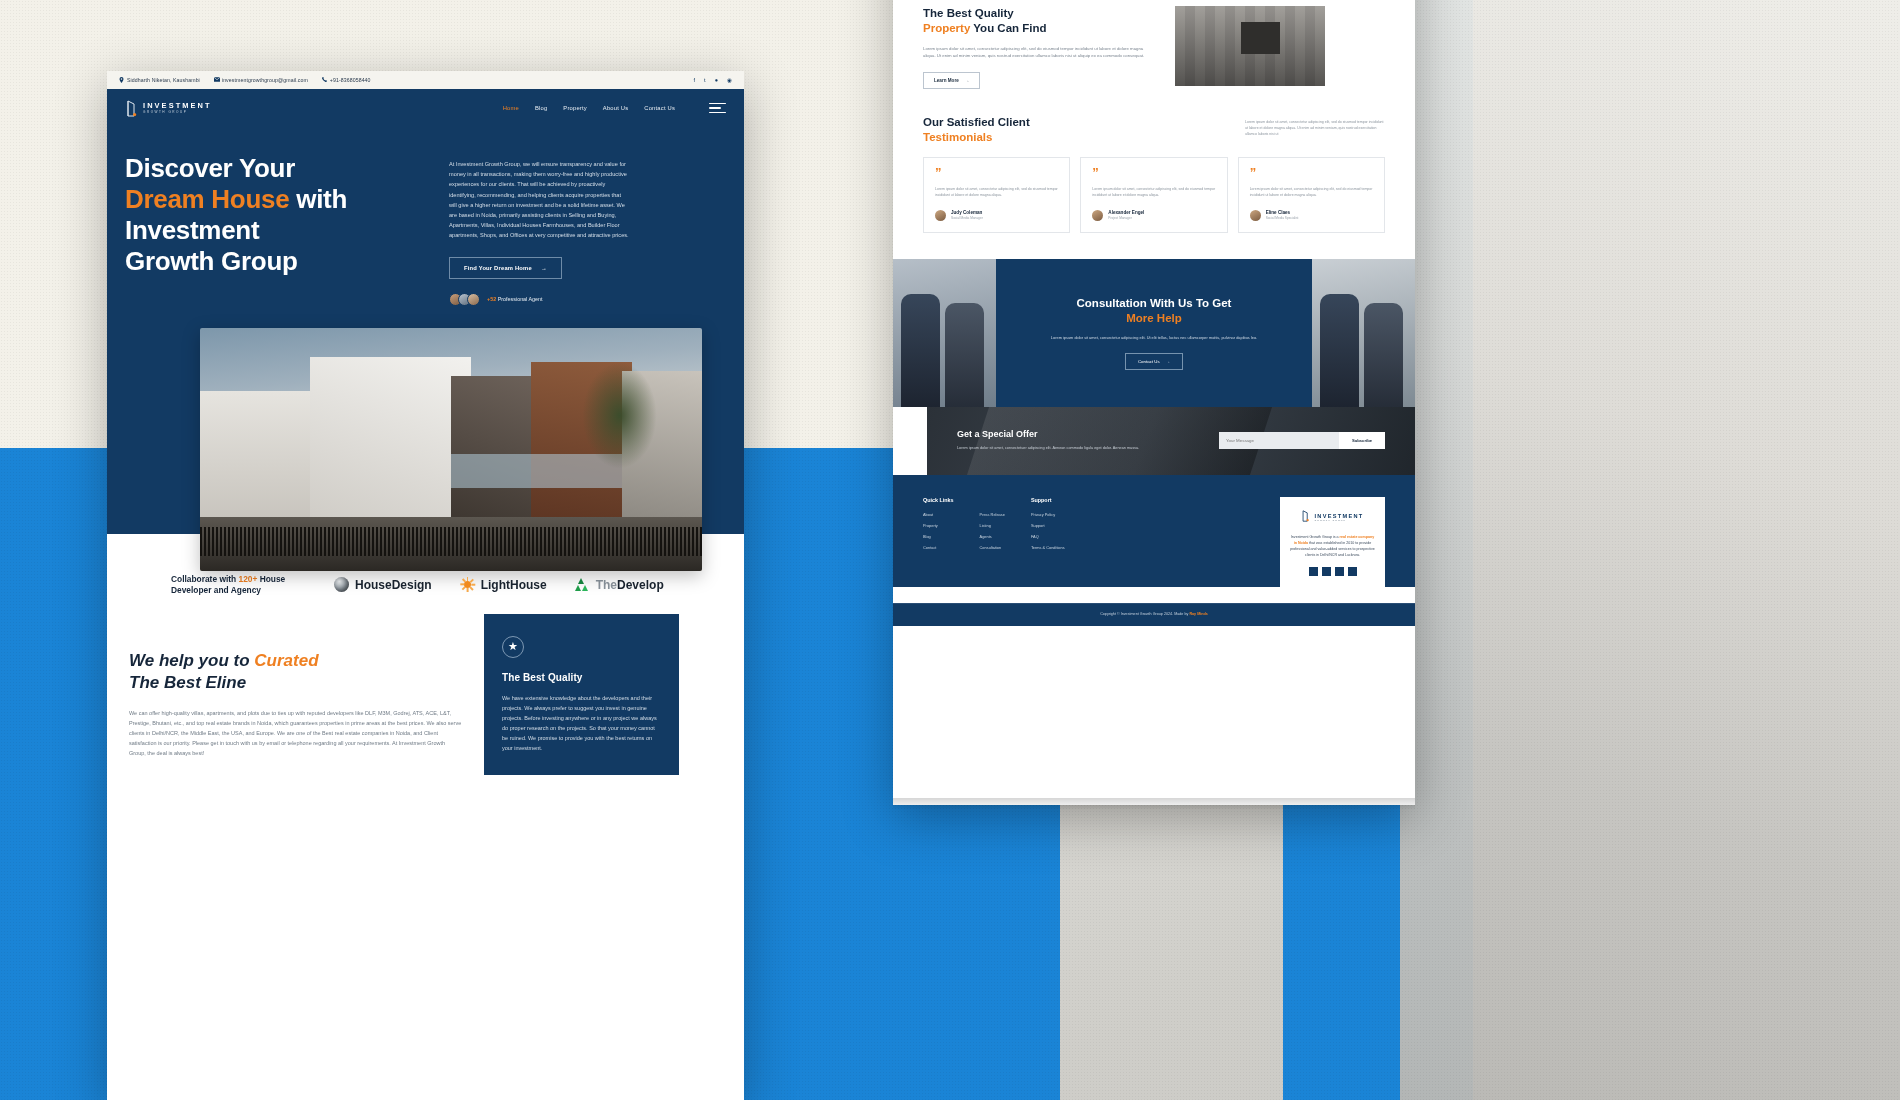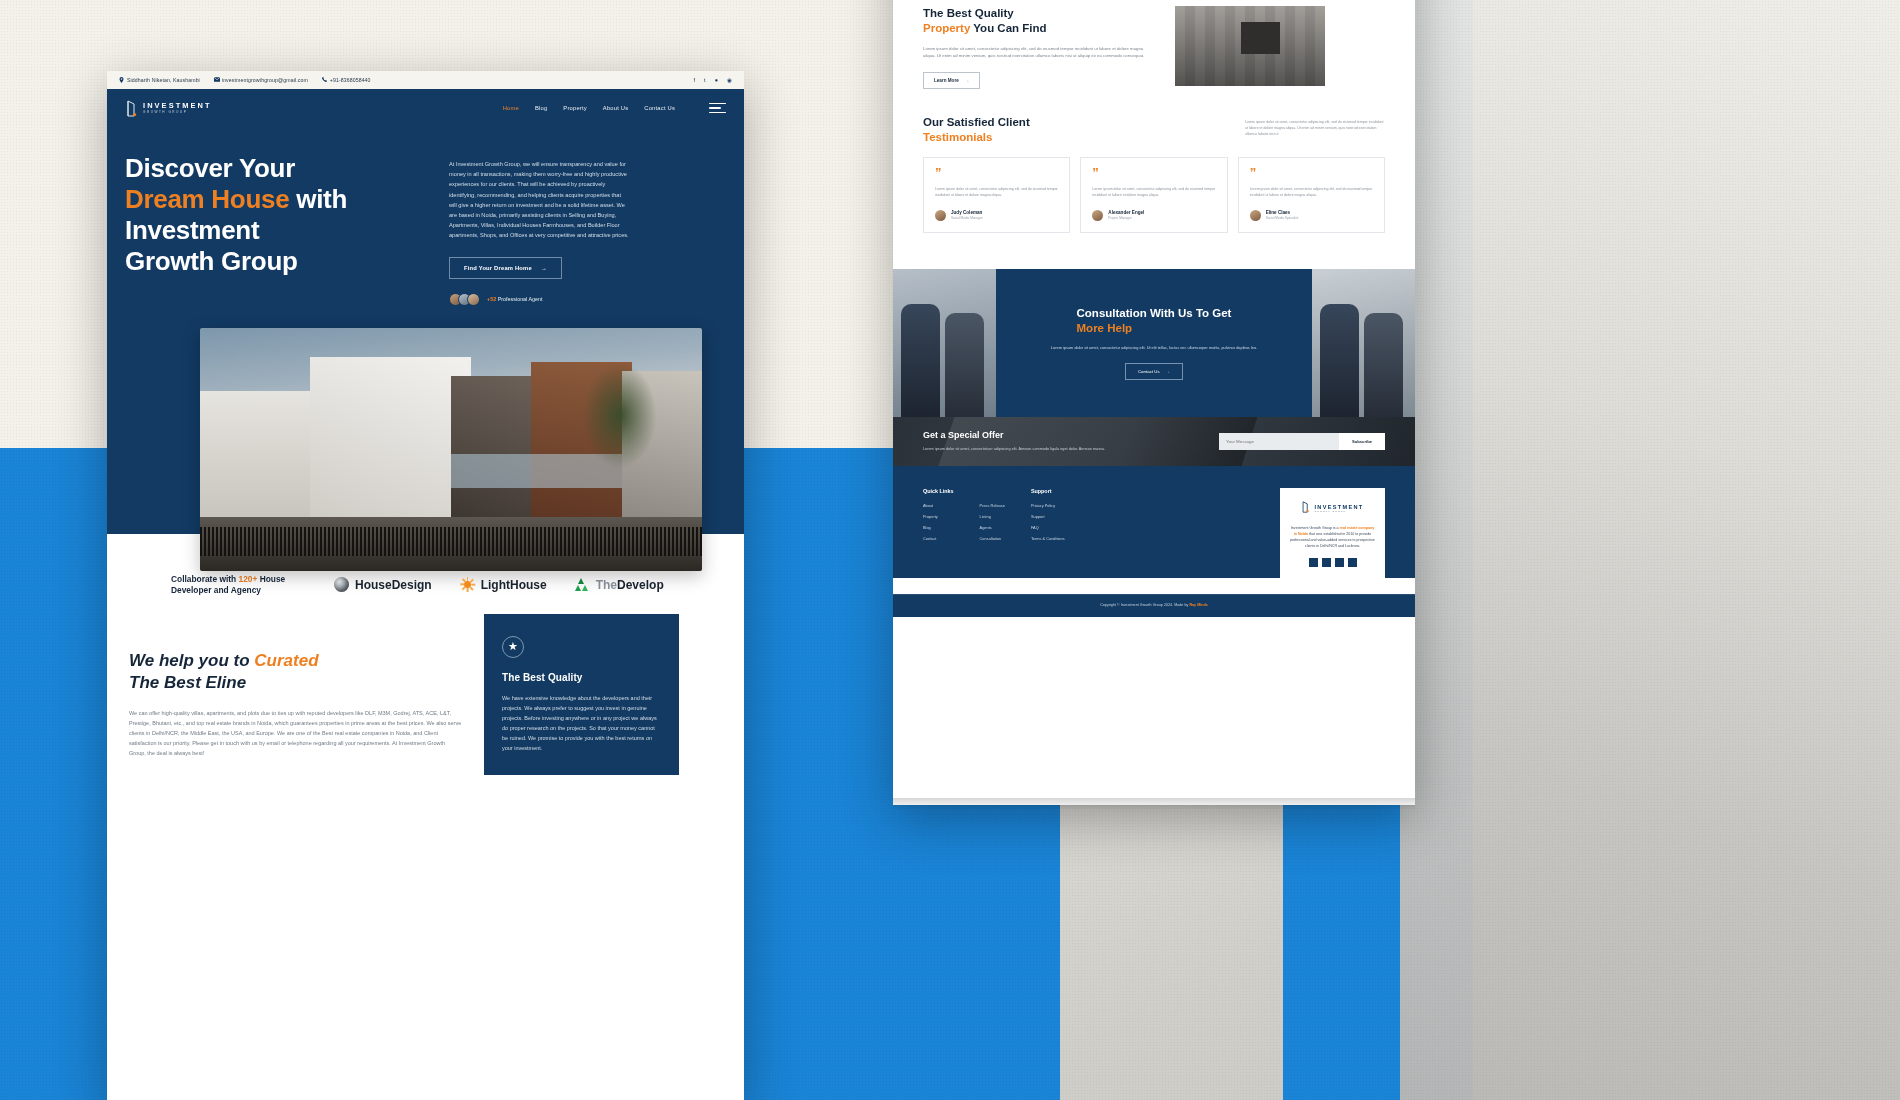--- a/index.html
+++ b/index.html
@@ -124,56 +124,56 @@
   .q-p { margin-top:9px; font-size:4.3px; line-height:7.4px; color:#7a848f; }
   .btn-sm { margin-top:12px; display:inline-flex; align-items:center; gap:6px;
     border:1px solid #bcc5cf; padding:5px 10px; font-size:4.6px; color:#1b2b3d; font-weight:600; }
   .q-img { width:150px; height:80px; background:linear-gradient(180deg,#d9d7d3,#8e8c88);
            position:relative; overflow:hidden; }
   .q-img .rm { position:absolute; inset:0; background:
       linear-gradient(180deg,rgba(255,255,255,.08),rgba(0,0,0,.45)),
       repeating-linear-gradient(90deg,#9a9792 0 10px,#8b8884 10px 20px); }
   .q-img .win { position:absolute; left:44%; top:20%; width:26%; height:40%; background:#2f2e2c; }
 
-  .sec-testi { padding:4px 30px 36px; }
+  .sec-testi { padding:4px 30px 26px; }
   .t-h { font-size:11.5px; line-height:15px; font-weight:700; color:#16263a; }
   .t-h .accent { color:#ef8022;margin-top:47px; }
   .t-top { display:flex; justify-content:space-between; align-items:flex-start; }
   .t-side { width:140px; font-size:3.5px; line-height:6px; color:#8b949d; padding-top:4px; }
   .t-cards { margin-top:12px; display:flex; gap:10px; }
   .t-card { width:150px; border:1px solid #e3e6ea; padding:10px 11px 11px; }
   .t-card .qm { color:#ef8022; font-size:13px; font-weight:700; line-height:10px; }
   .t-card .tx { margin-top:8px; font-size:3.5px; line-height:6.4px; color:#8b949d; }
   .t-card .who { margin-top:11px; display:flex; align-items:center; gap:5px; }
   .t-card .who .pf { width:11px; height:11px; border-radius:50%; background:linear-gradient(150deg,#cda882,#7b5b40); }
   .t-card .who .nm { font-size:4.6px; font-weight:700; color:#16263a; line-height:6px; }
   .t-card .who .ro { font-size:3.2px; color:#9aa3ac; line-height:5px; }
 
   .sec-consult { height:148px; display:flex; }
   .cs-img { width:103px; background:linear-gradient(170deg,#b6bfc8,#6f7d8a); position:relative; overflow:hidden; }
   .cs-img.r { width:103px; background:linear-gradient(170deg,#c9cfd4,#7e8a93); }
   .cs-img .p1,.cs-img .p2 { position:absolute; bottom:0; width:38%; height:76%;
      background:linear-gradient(180deg,#37465a,#1d2430); border-radius:10px 10px 0 0; }
   .cs-img .p1 { left:8%; } .cs-img .p2 { left:50%; height:70%; background:linear-gradient(180deg,#4b5665,#262d38); }
   .cs-mid { flex:1; background:#123a63; display:flex; flex-direction:column;
-            align-items:center; justify-content:center; padding:9px 34px; text-align:left; }
+            align-items:center; justify-content:center; padding:9px 34px; text-align:center; }
   .cs-mid h2 { font-size:11.5px; line-height:15px; font-weight:700; color:#fff; }
   .cs-mid h2 .accent { color:#ef8022; }
   .cs-mid p { margin-top:8px; font-size:3.9px; line-height:7px; color:#cfdae6; }
   .cs-mid .btn { margin-top:12px; border:1px solid #7693ae; padding:5px 12px;
                  font-size:4.4px; color:#fff; display:inline-flex; gap:6px; align-items:center; }
 
   .sec-blog { padding:26px 30px 26px; text-align:center; }
   .sec-blog h2 { font-size:11.5px; font-weight:700; color:#16263a; }
   .sec-blog h2 .accent { color:#ef8022; }
   .sec-blog p { margin-top:9px; font-size:3.8px; line-height:6.6px; color:#9aa3ac; }
   .sec-blog .nc { margin-top:26px; font-size:4px; color:#b4bbc2; text-align:left; }
 
-  .sec-offer { height:49px; background:linear-gradient(110deg,#2b3138,#3b434c 45%,#20262c);
-               display:flex; align-items:center; padding:0 30px; gap:18px; position:relative; overflow:hidden; }
+  .sec-offer { height:68px; background:linear-gradient(110deg,#2b3138,#3b434c 45%,#20262c);
+               display:flex; align-items:center; padding:0 30px; gap:18px; position:relative; overflow:hidden;margin-left:34px; }
   .sec-offer .beam { position:absolute; left:10%; top:-30%; width:58%; height:180%;
       background:linear-gradient(105deg, rgba(255,255,255,.10), rgba(0,0,0,.35));
       transform:skewX(-18deg); }
   .off-l { position:relative; width:210px; }
   .off-l h3 { font-size:9px; font-weight:700; color:#fff; }
   .off-l p { margin-top:6px; font-size:3.8px; line-height:6.4px; color:#c6ccd3; }
   .off-r { position:relative; margin-left:auto; display:flex; }
   .off-r input { width:120px; height:17px; border:0; padding:0 7px; font-size:4.4px;
                  color:#56606a; background:#e9ecef; font-family:"Liberation Sans",sans-serif; }
   .off-r button { width:46px; height:17px; border:0; background:#fff; color:#16263a;

